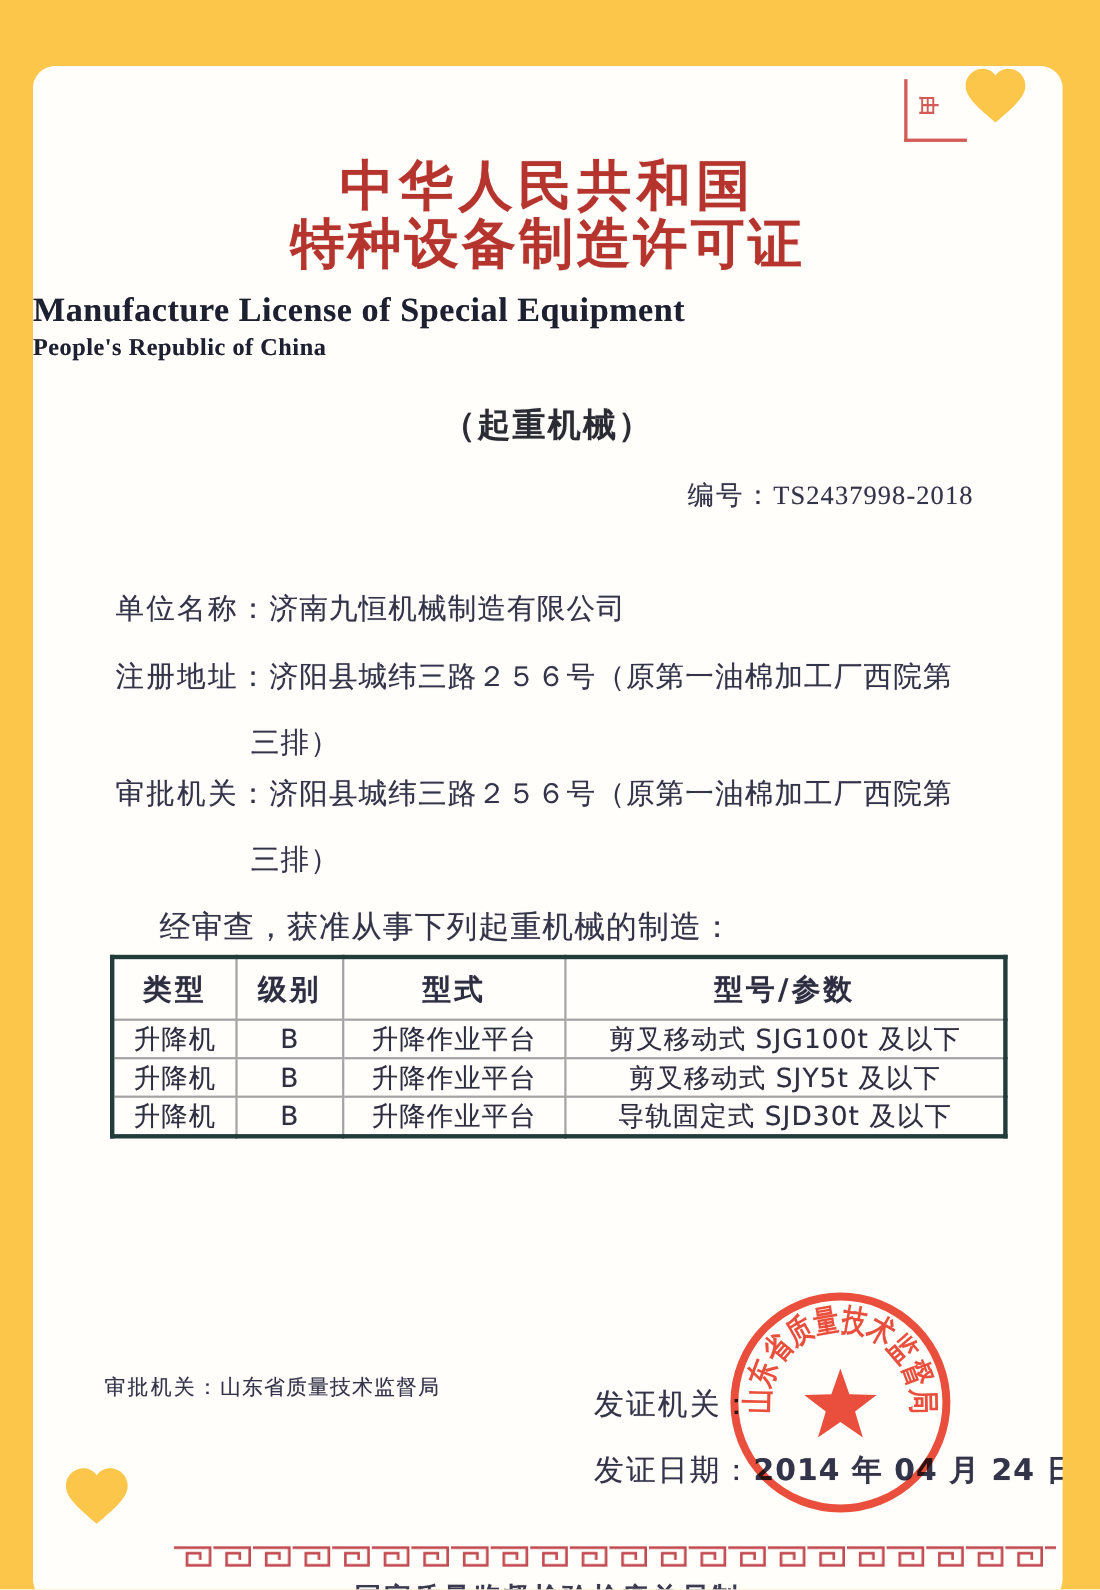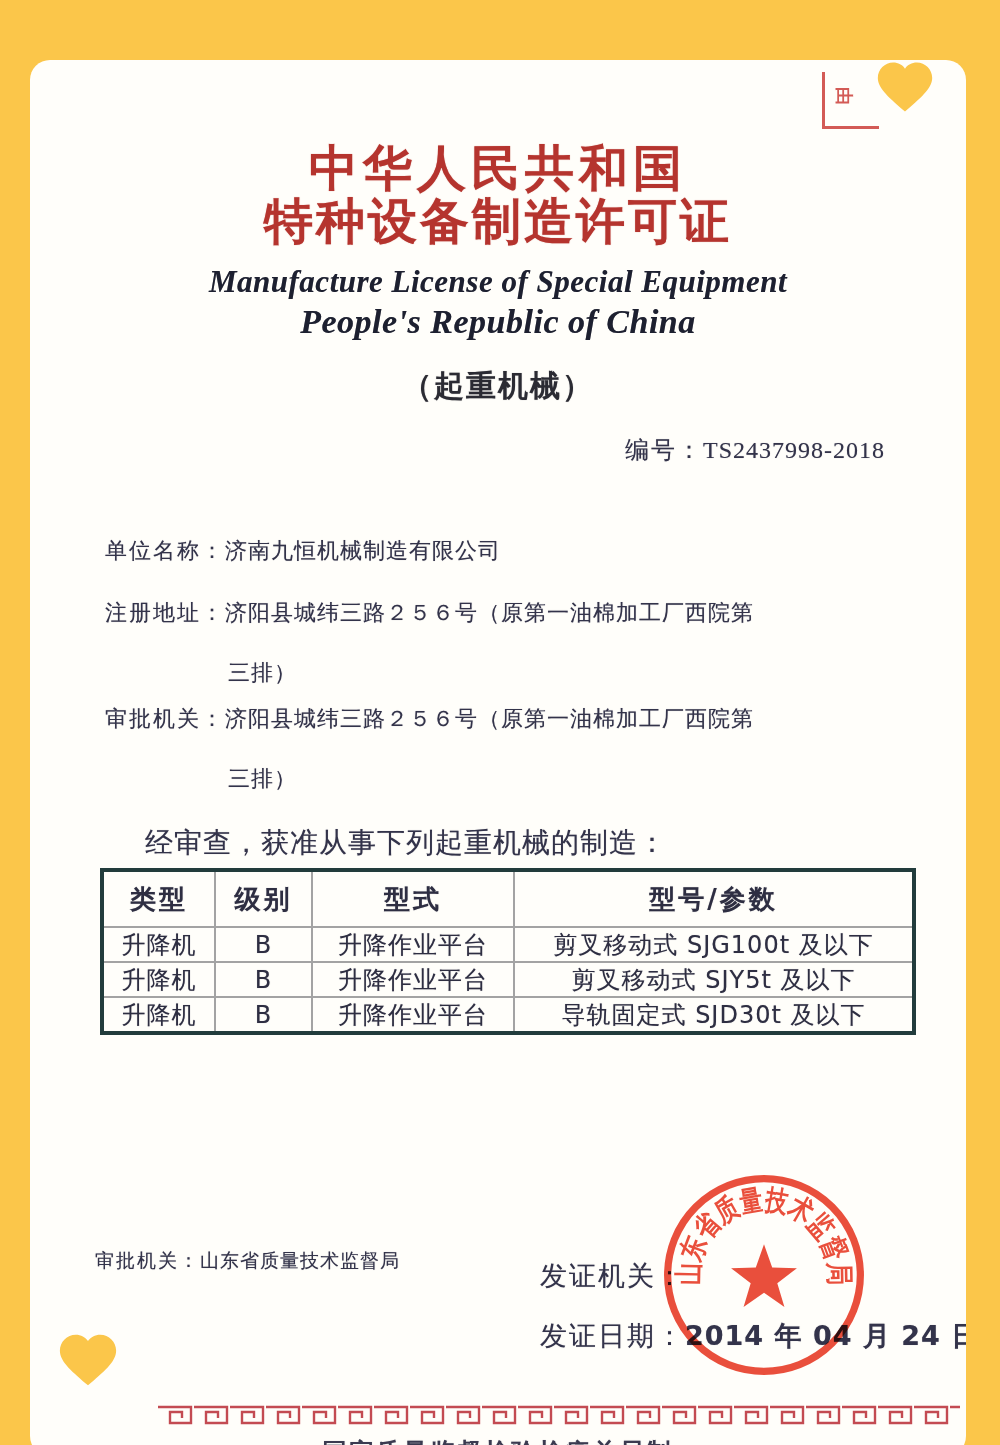--- a/index.html
+++ b/index.html
@@ -12,32 +12,31 @@
     position:absolute;left:30px;top:24px;width:936px;height:1396px;
     background:#FFFEFA;border-radius:20px;overflow:hidden;margin-top:36px;
   }
   .abs{position:absolute;}
   .title-cn{
     left:0;width:100%;text-align:center;margin:0;
     color:#B5342E;font-weight:bold;font-size:49px;line-height:1.05;
     letter-spacing:5px;text-shadow:0 0 1px rgba(181,52,46,.55);
   }
   .title-en{
-    left:0;width:100%;text-align:center;
+    left:0;width:100%;text-align:left;
     font-family:"Liberation Serif",serif;font-weight:bold;
     color:#1D2030;font-size:31px;letter-spacing:.5px;
     text-shadow:0 0 .5px rgba(29,32,48,.5);
-    font-style:italic;
   }
   .category{
     left:0;width:100%;text-align:center;
     color:#2B2B33;font-weight:bold;font-size:30px;letter-spacing:2px;
     text-shadow:0 0 1px rgba(43,43,51,.4);
   }
-  .line{white-space:nowrap;color:#33334A;font-size:22px;
+  .line{white-space:nowrap;color:#33334A;font-size:26px;
     text-shadow:0 0 .8px rgba(51,51,74,.45);}
   .line .lbl{letter-spacing:2px;}
   .line .val{letter-spacing:1px;}
   .serifnum{font-family:"Liberation Serif",serif;letter-spacing:1px;}
   .datenum{font-weight:600;font-size:27px;}
   table.scope{
     border-collapse:collapse;table-layout:fixed;width:812px;
     border:4px solid #223C3C;
     color:#2E2E42;
   }
@@ -72,21 +71,21 @@
 </head>
 <body>
 
 <div id="page">
 
   <div class="card">
 
     <div class="abs title-cn" style="top:83px;">中华人民共和国</div>
     <div class="abs title-cn" style="top:136px;letter-spacing:3px;font-family:Liberation Serif, serif;">特种设备制造许可证</div>
     <div class="abs title-en" style="top:204px;">Manufacture License of Special Equipment</div>
-    <div class="abs title-en" style="top:243px;font-size:34px;">People's Republic of China</div>
+    <div class="abs title-en" style="top:243px;font-size:22px;">People's Republic of China</div>
 
     <div class="abs category" style="top:306px;">（起重机械）</div>
 
     <div class="abs line" style="top:374px;left:595px;font-size:24px;">
       <span class="lbl">编号：</span><span class="val serifnum">TS2437998-2018</span>
     </div>
 
     <div class="abs line" style="top:476px;left:75px;">
       <span class="lbl">单位名称：</span><span class="val">济南九恒机械制造有限公司</span>
     </div>

